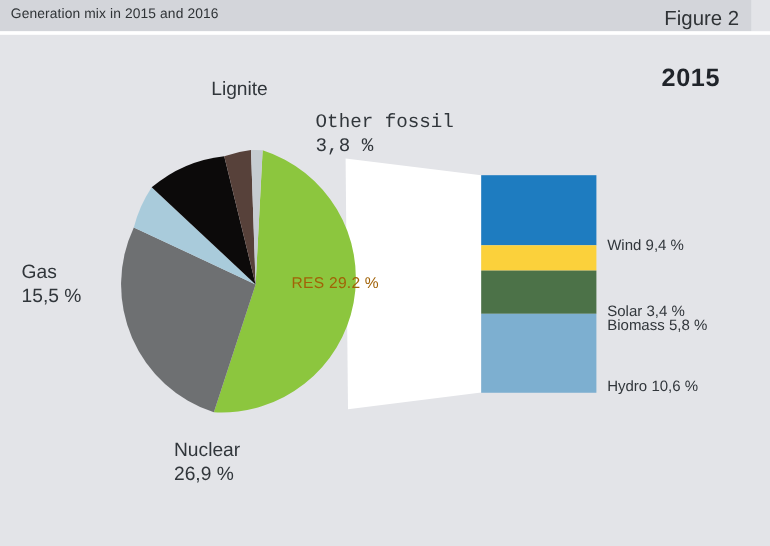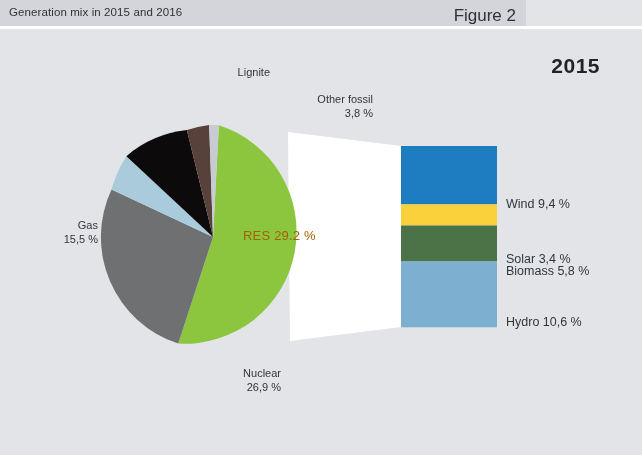--- a/index.html
+++ b/index.html
@@ -17,21 +17,21 @@
     position: relative;
     width: 642px;
     height: 455px;
     background: #e3e4e8;
     box-sizing: border-box;
   }
   
   .header-bar {
     position: absolute;
     left: 0; top: 0;
-    width: 526px;
+    width: 626px;
     height: 26px;
     background: #d3d5da;
     box-sizing: border-box;
   }
   .header-title {
     position: absolute;
     left: 9px;
     top: 6px;
     font-size: 11.5px;
     color: #2f3336;
@@ -73,23 +73,23 @@
   svg.chart-svg {
     position: absolute;
     left: 0; top: 0;
     width: 642px;
     height: 426px;
     display: block;
   }
   
   .pie-label {
     position: absolute;
-    font-size: 11px;
+    font-size: 16px;
     color: #31363b;
-    text-align: right;
+    text-align: left;
     line-height: 1.28;
     white-space: nowrap;
   }
   .pie-label .lname { display: block; }
   .pie-label .lval  { display: block; }
   .pie-label-inner {
     position: absolute;
     font-size: 13px;
     color: #a16207;
     white-space: nowrap;
@@ -146,21 +146,21 @@
         <rect x="401" y="196.5" width="96" height="36.0" fill="#4c7248"></rect>
         <rect x="401" y="232.5" width="96" height="65.8" fill="#7dafd0"></rect>
       </g>
     </svg>
 
 
     <div class="pie-label" style="left:176px; top:36px; width:94px;">
       <span class="lname">Lignite</span>
     </div>
 
-    <div class="pie-label" style="left:263px; top:63px; width:110px;">
+    <div class="pie-label" style="left:263px; top:63px; width:110px;font-family:Liberation Mono, monospace;">
       <span class="lname">Other fossil</span>
       <span class="lval">3,8 %</span>
     </div>
 
     <div class="pie-label" style="left:18px; top:189px; width:80px;">
       <span class="lname">Gas</span>
 
       <span class="lval">15,5 %</span>
     </div>
 

